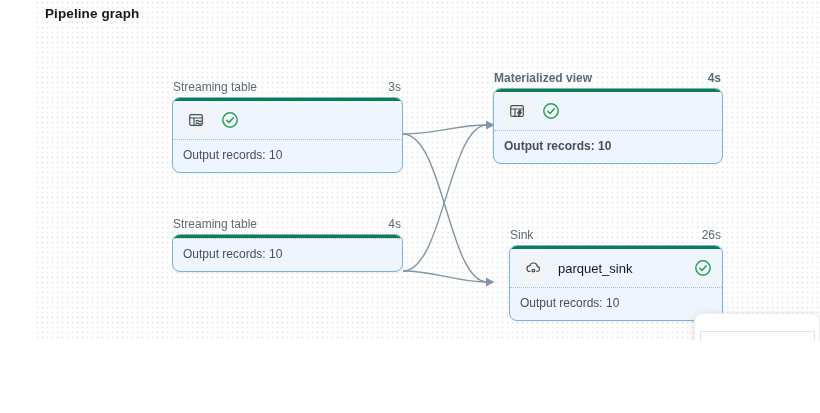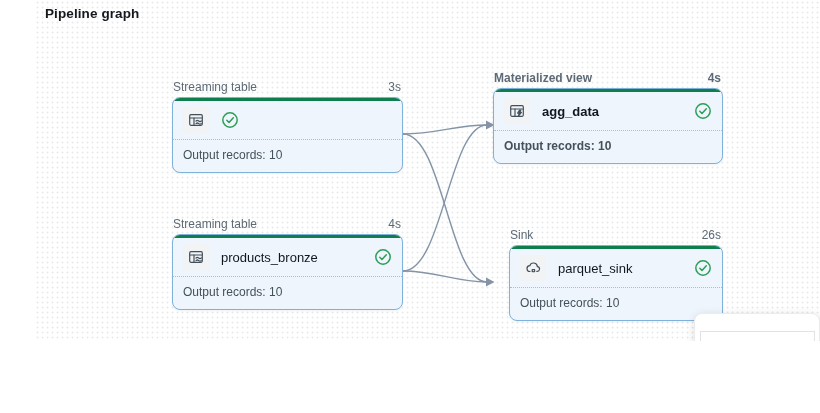--- a/index.html
+++ b/index.html
@@ -155,63 +155,40 @@
         <span class="chip">
           <svg width="16" height="16" viewBox="0 0 16 16">
               <g class="glyph-stroke">
             <rect x="1.7" y="2.7" width="12.6" height="10.6" rx="1.2"></rect>
             <line x1="1.7" y1="6" x2="14.3" y2="6"></line>
             <line x1="6" y1="6" x2="6" y2="13.3"></line>
             <path d="M10.6,7.2 l-2,3 h1.7 l-0.9,2.8 l3,-3.6 h-1.8 l1.2,-2.2 z"></path>
           </g>
             </svg>
         </span>
-        <span class="nname">agg_data</span>
         <span class="check">
           <svg width="18" height="18" viewBox="0 0 18 18">
               <g class="check-stroke">
             <circle cx="9" cy="9" r="7.2"></circle>
                 <path d="M5.8,9.3 l2.2,2.2 l4.3,-4.8"></path>
           </g>
             </svg>
         </span>
       </div>
       <div class="foot">Output records: 10</div>
     </div>
   </div>
 
   <div class="node" style="left:137px; top:217px; width:231px;">
     <div class="node-meta">
       <span class="type">Streaming table</span>
       <span class="dur">4s</span>
     </div>
     <div class="card">
       <div class="topbar"></div>
-      <div class="main">
-        <span class="chip">
-          <svg width="16" height="16" viewBox="0 0 16 16">
-              <g class="glyph-stroke">
-            <rect x="1.7" y="2.7" width="12.6" height="10.6" rx="1.2"></rect>
-            <line x1="1.7" y1="6" x2="14.3" y2="6"></line>
-            <line x1="6" y1="6" x2="6" y2="13.3"></line>
-            <path d="M8,9 q1.4,-1.2 2.7,0 q1.3,1.2 2.6,0"></path>
-            <path d="M8,11.6 q1.4,-1.2 2.7,0 q1.3,1.2 2.6,0"></path>
-          </g>
-            </svg>
-        </span>
-        <span class="nname">products_bronze</span>
-        <span class="check">
-          <svg width="18" height="18" viewBox="0 0 18 18">
-              <g class="check-stroke">
-            <circle cx="9" cy="9" r="7.2"></circle>
-                <path d="M5.8,9.3 l2.2,2.2 l4.3,-4.8"></path>
-          </g>
-            </svg>
-        </span>
-      </div>
       <div class="foot">Output records: 10</div>
     </div>
   </div>
 
   <div class="node" style="left:458px; top:228px; width:230px;padding-left:16px;">
     <div class="node-meta">
       <span class="type">Sink</span>
       <span class="dur">26s</span>
     </div>
     <div class="card">

